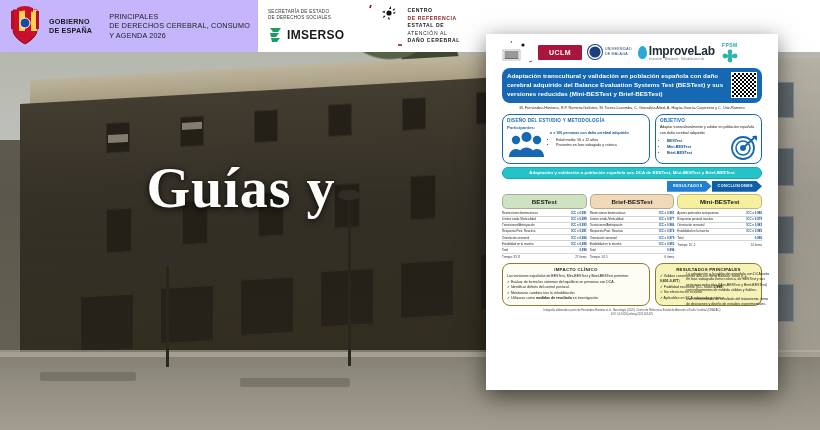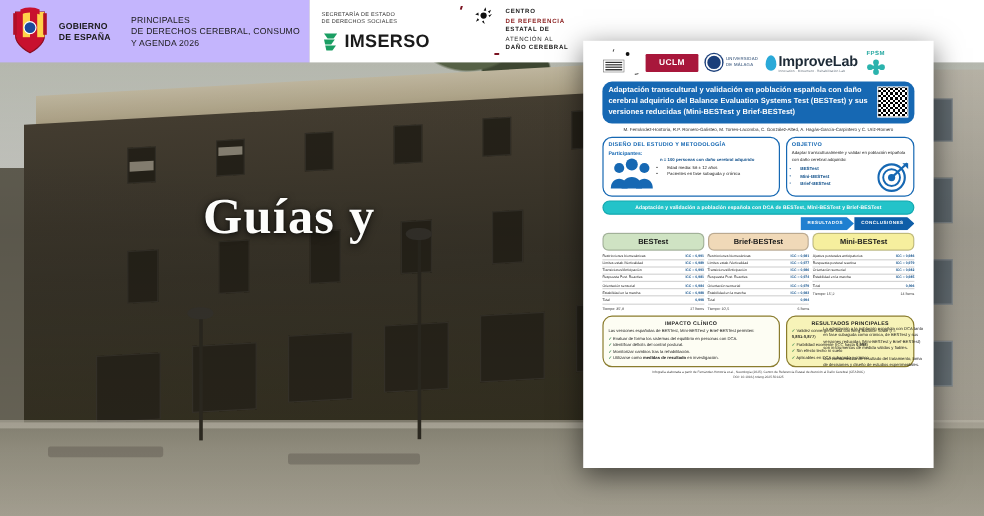--- a/index.html
+++ b/index.html
@@ -69,31 +69,31 @@
   .govbar{position:absolute;left:0;top:0;width:820px;height:52px;display:flex;align-items:stretch;}
   .gov-yellow{width:258px;background:#c4b5fd;display:flex;align-items:center;gap:7px;padding-left:8px;box-sizing:border-box;}
   .gov-white{flex:1;background:#ffffff;display:flex;align-items:center;}
   .shield{width:34px;height:40px;position:relative;flex:0 0 auto;}
   .gov-txt{font-size:7.2px;line-height:1.25;font-weight:bold;color:#1a1a1a;letter-spacing:.2px;}
   .gov-min{font-size:7.2px;line-height:1.3;color:#1a1a1a;letter-spacing:.2px;}
   .sec-block{padding-left:10px;display:flex;flex-direction:column;justify-content:center;gap:5px;}
   .sec-txt{font-size:4.6px;line-height:1.35;color:#333;letter-spacing:.25px;text-transform:uppercase;}
   .imserso{display:flex;align-items:center;gap:4px;}
   .imserso-mark{width:15px;height:17px;position:relative;}
-  .imserso-name{font-size:15px;font-weight:bold;color:#1a1a1a;letter-spacing:.3px;}
+  .imserso-name{font-size:12px;font-weight:bold;color:#1a1a1a;letter-spacing:.3px;}
   .ceadac{display:flex;align-items:center;gap:5px;padding-left:14px;}
   .ceadac-arc{width:44px;height:42px;position:relative;}
   .ceadac-txt{font-size:5.1px;line-height:1.5;color:#2b2b2b;letter-spacing:.6px;}
   .ceadac-txt .r{color:#8a1f1f;font-weight:bold;}
   .ceadac-txt .k{font-weight:bold;color:#1a1a1a;}
 
   
   .bigtitle{
     position:absolute;left:26px;top:160px;width:430px;
-    font-family:"Liberation Serif", serif;font-weight:bold;font-size:42px;line-height:1.02;
+    font-family:"Liberation Serif", serif;font-weight:bold;font-size:56px;line-height:1.02;
     color:#fdfdfb;text-align:center;letter-spacing:1px;
     text-shadow:0 2px 7px rgba(0,0,0,.75),0 0 2px rgba(0,0,0,.6);
   }
 
   
   .poster{
     position:absolute;left:486px;top:34px;width:292px;height:356px;
     background:#ffffff;box-shadow:0 6px 22px rgba(0,0,0,.55);
     padding:5px 16px 4px;box-sizing:border-box;overflow:hidden;
   }

